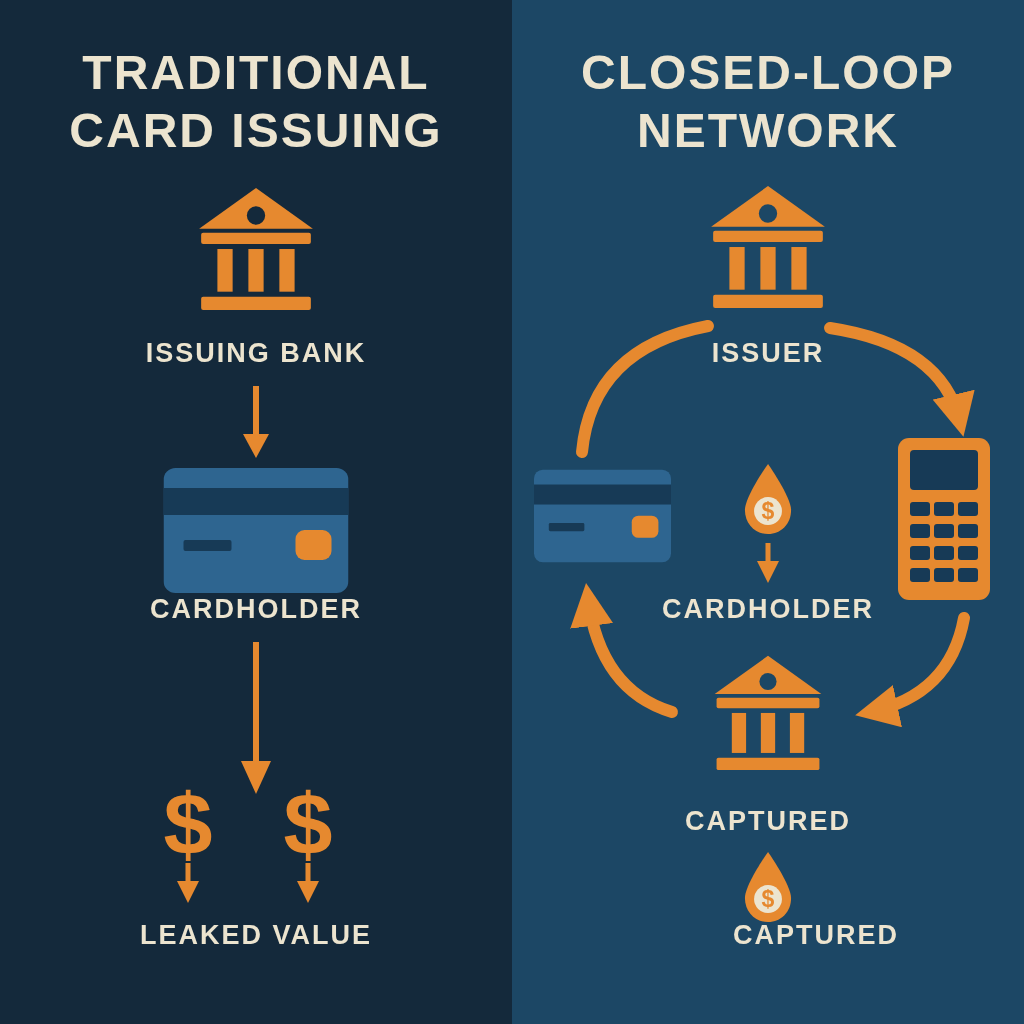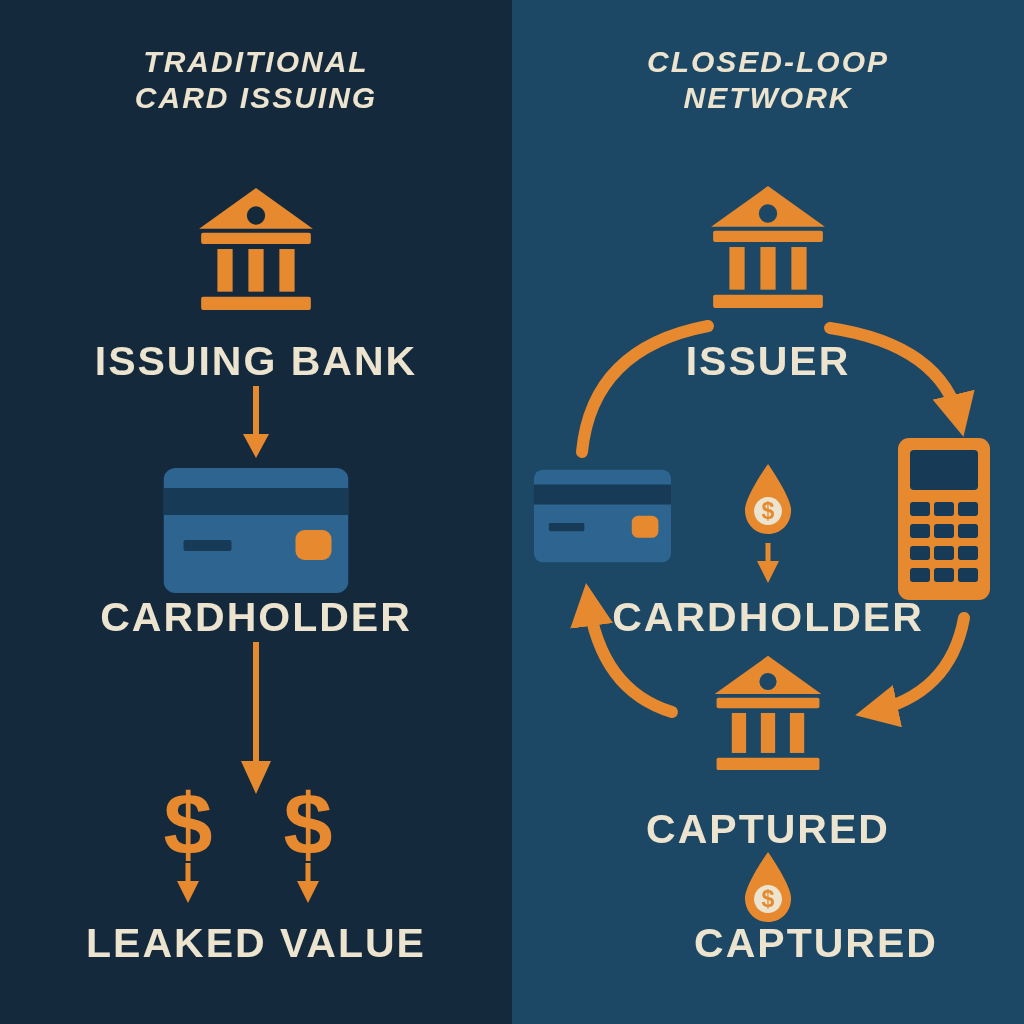--- a/index.html
+++ b/index.html
@@ -12,24 +12,24 @@
   }
   *{margin:0;padding:0;box-sizing:border-box;}
   html,body{width:1024px;height:1024px;}
   body{font-family:"Liberation Sans", sans-serif;background:#0d1c2b;}
   .canvas{position:relative;width:1024px;height:1024px;overflow:hidden;}
   .panel{position:absolute;top:0;width:512px;height:1024px;}
   .panel-left{left:0;background:var(--left-background);}
   .panel-right{left:512px;background:var(--right-background);}
 
   .title{position:absolute;top:44px;left:0;width:100%;text-align:center;
-    color:var(--text-cream);font-weight:bold;font-size:30px;line-height:1.2;
-    letter-spacing:2px;font-style:italic;}
+    color:var(--text-cream);font-weight:bold;font-size:48px;line-height:1.2;
+    letter-spacing:2px;}
   .node-label{position:absolute;left:0;width:100%;text-align:center;
-    color:var(--text-cream);font-weight:bold;font-size:41px;letter-spacing:2px;}
+    color:var(--text-cream);font-weight:bold;font-size:27px;letter-spacing:2px;}
 
   .centered{left:50%;transform:translateX(-50%);}
   .abs{position:absolute;}
 
   .fill-orange{fill:var(--accent-orange);}
   .fill-cream{fill:var(--text-cream);}
   .fill-cardblue{fill:var(--card-blue);}
   .fill-stripe{fill:var(--card-stripe-navy);}
   .panel-left .bank-hole{fill:var(--left-background);}
   .panel-right .bank-hole{fill:var(--right-background);}

